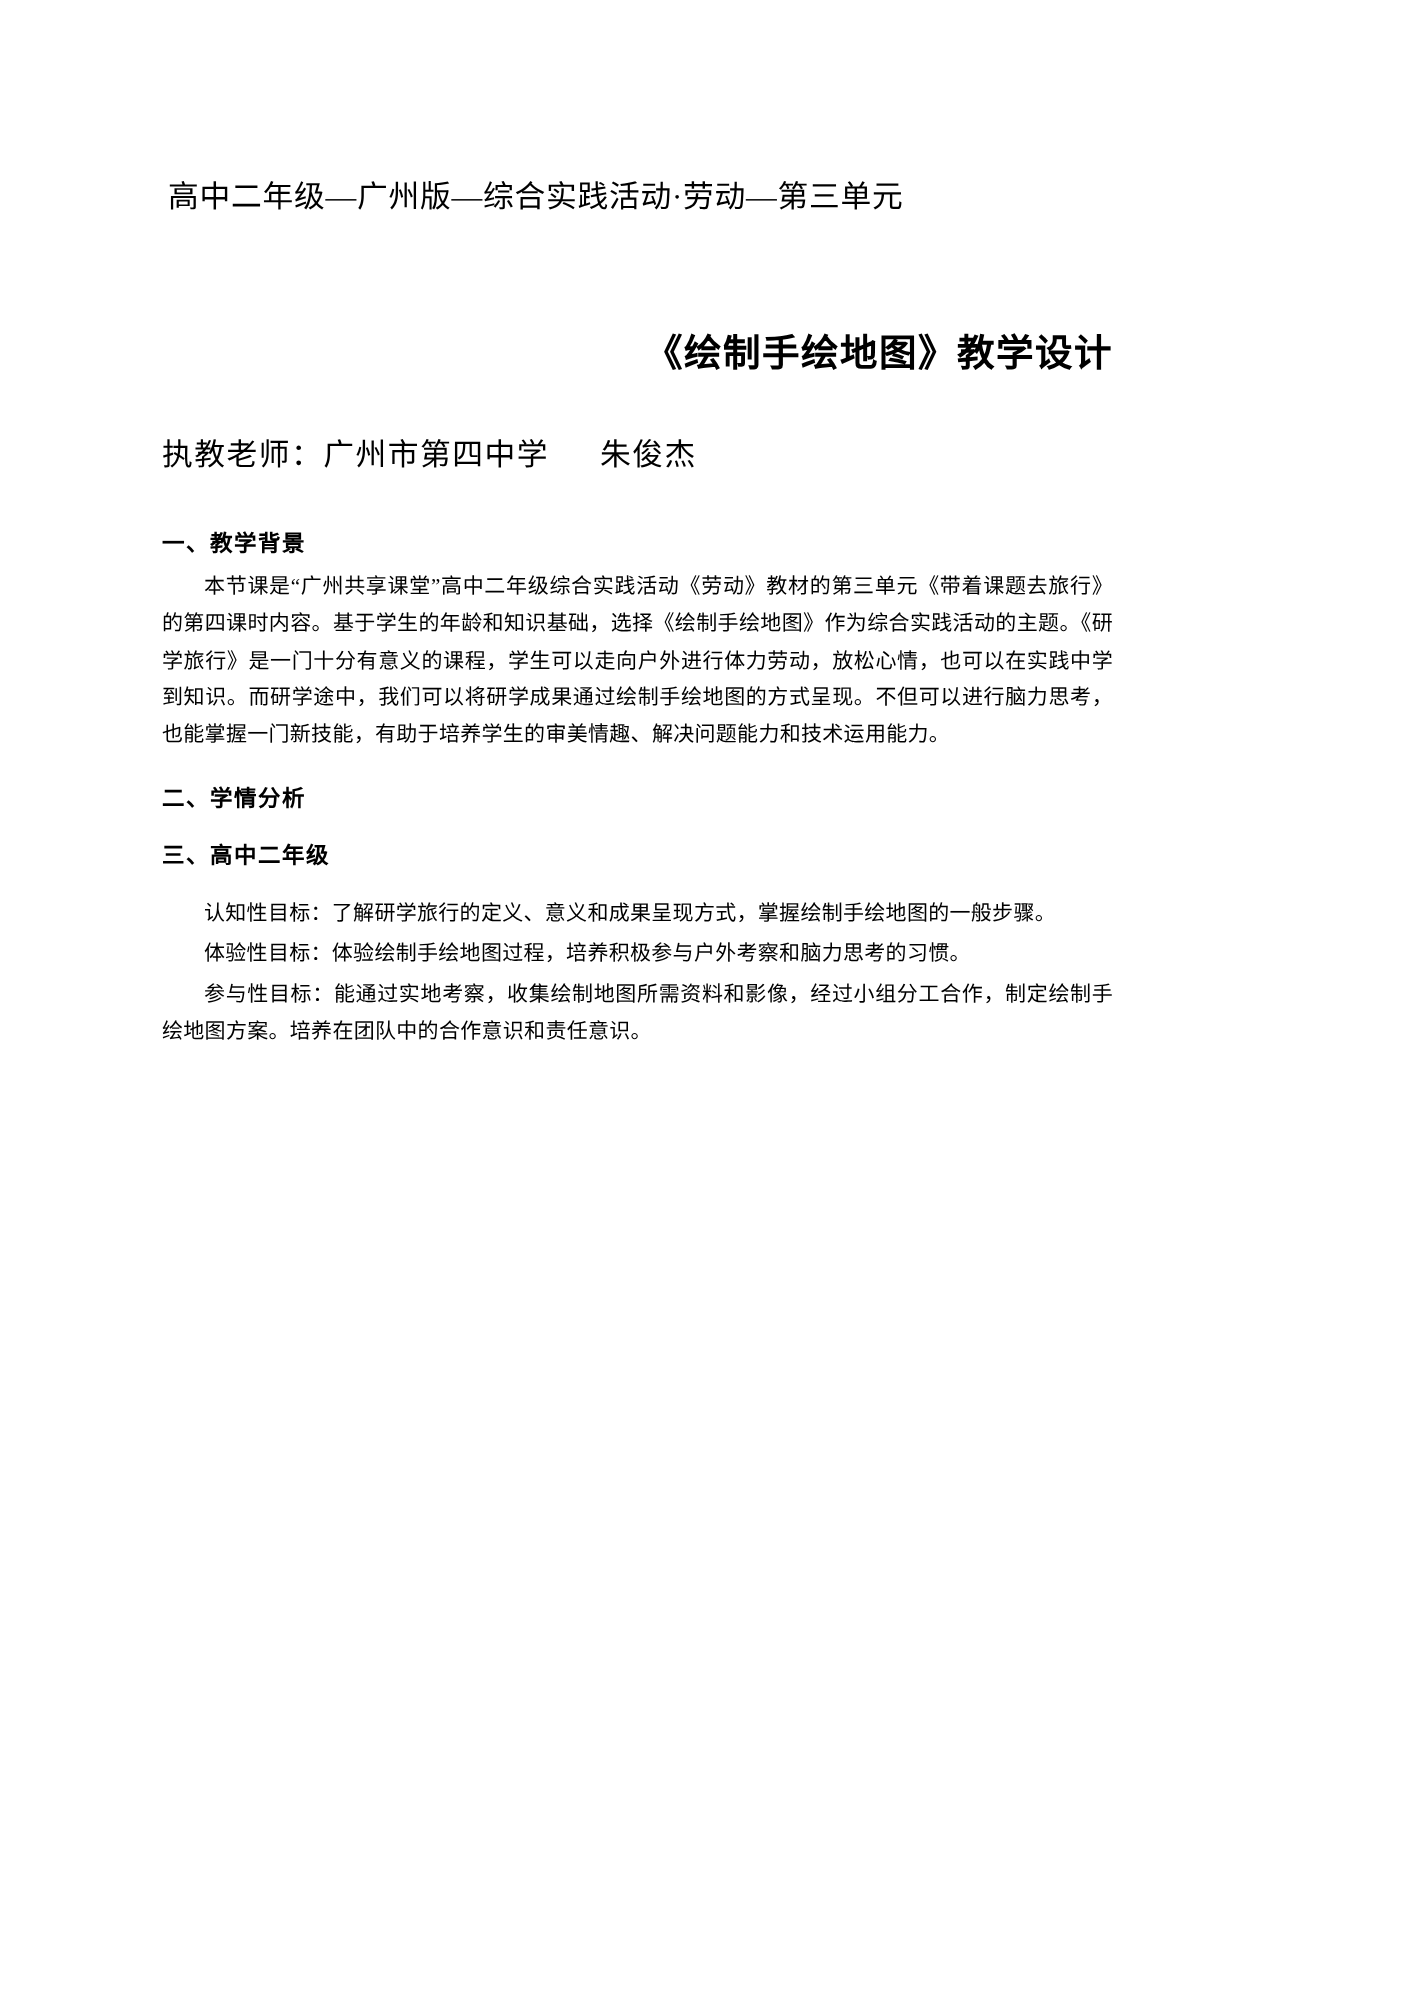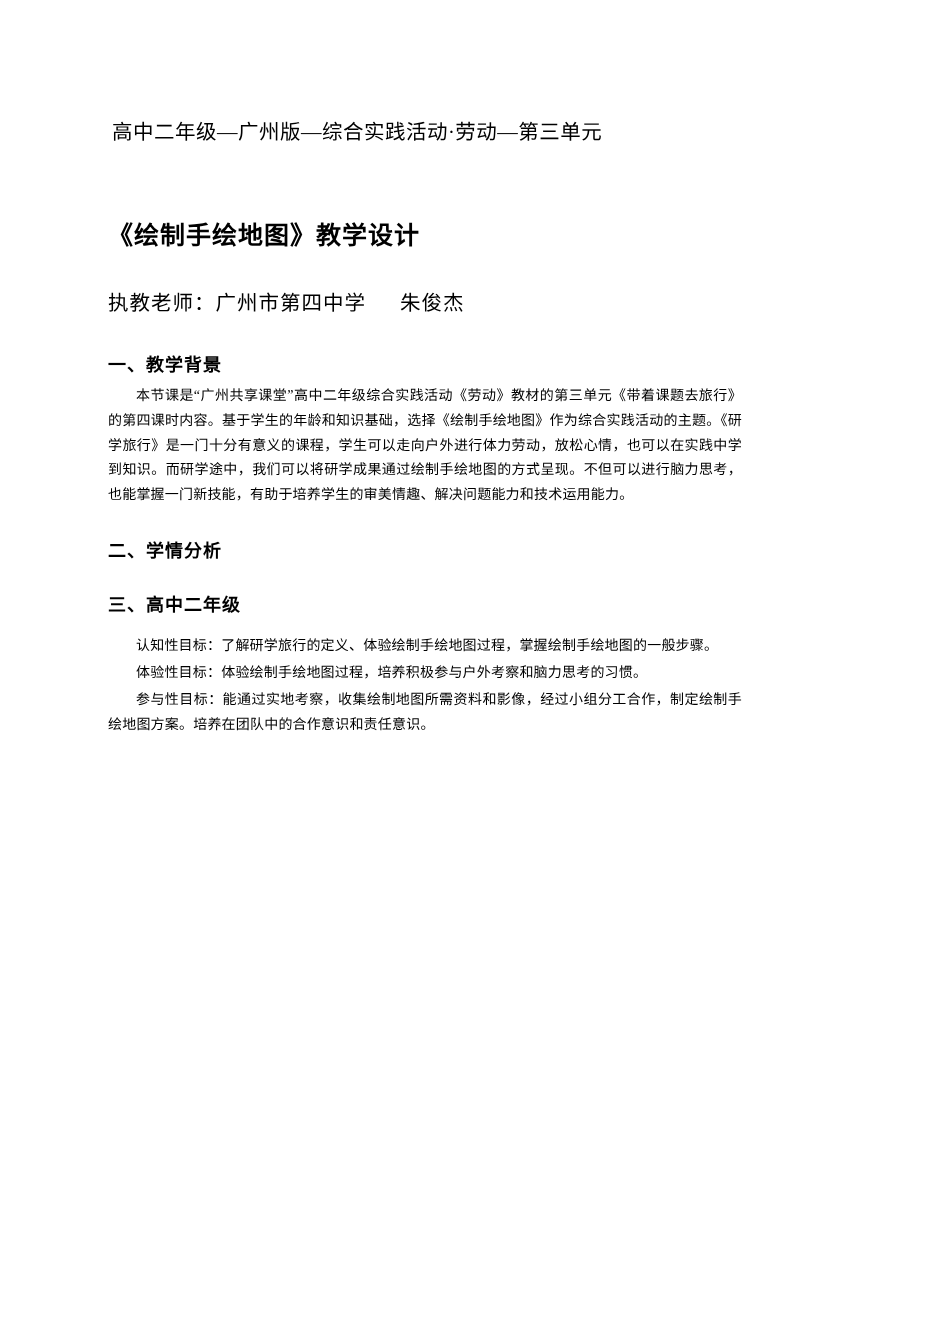--- a/index.html
+++ b/index.html
@@ -23,56 +23,56 @@
     position: relative;
   }
   .doc-header {
     font-size: 20.5px;
     letter-spacing: 0.5px;
     line-height: 1.4;
     margin: 0 0 0 4px;
     white-space: nowrap;
   }
   .doc-title {
-    text-align: left;
+    text-align: right;
     font-size: 25px;
     font-weight: bold;
     letter-spacing: 1px;
     margin: 68px 0 0 0;
     font-family: "Liberation Sans", "DejaVu Sans", sans-serif;
   }
   .doc-byline {
     font-size: 20.5px;
     letter-spacing: 1px;
     margin: 35px 0 0 0;
   }
   .doc-byline .gap {
     display: inline-block;
     width: 34px;
   }
   .section {
     margin-top: 34px;
   }
   .section-heading {
-    font-size: 18px;
+    font-size: 15px;
     font-weight: bold;
     font-family: Liberation Mono, monospace;
     letter-spacing: 1px;
     margin: 0 0 8px 0;
   }
   .para {
     font-size: 14px;
     line-height: 1.78;
     text-align: justify;
     text-justify: inter-ideograph;
     text-indent: 2em;
     margin: 0;
     letter-spacing: 0.2px;
   }
-  .section-gap-sm { margin-top: 28px; }
+  .section-gap-sm { margin-top: 16px; }
   .goals .para { margin-top: 2px; }
   .goals-first { margin-top: 18px !important; }
 </style>
 </head>
 <body>
 
 <div class="page">
 
   <div class="doc-header">高中二年级—广州版—综合实践活动·劳动—第三单元</div>
 
@@ -86,18 +86,18 @@
     <h2 class="section-heading">一、教学背景</h2>
     <p class="para">本节课是“广州共享课堂”高中二年级综合实践活动《劳动》教材的第三单元《带着课题去旅行》的第四课时内容。基于学生的年龄和知识基础，选择《绘制手绘地图》作为综合实践活动的主题。《研学旅行》是一门十分有意义的课程，学生可以走向户外进行体力劳动，放松心情，也可以在实践中学到知识。而研学途中，我们可以将研学成果通过绘制手绘地图的方式呈现。不但可以进行脑力思考，也能掌握一门新技能，有助于培养学生的审美情趣、解决问题能力和技术运用能力。</p>
   </div>
 
   <div class="section section-gap-sm">
     <h2 class="section-heading">二、学情分析</h2>
   </div>
 
   <div class="section section-gap-sm goals">
     <h2 class="section-heading">三、高中二年级</h2>
-    <p class="para goals-first">认知性目标：了解研学旅行的定义、体验绘制手绘地图过程，掌握绘制手绘地图的一般步骤。</p>
+    <p class="para goals-first">认知性目标：了解研学旅行的定义、意义和成果呈现方式，掌握绘制手绘地图的一般步骤。</p>
     <p class="para">体验性目标：体验绘制手绘地图过程，培养积极参与户外考察和脑力思考的习惯。</p>
     <p class="para">参与性目标：能通过实地考察，收集绘制地图所需资料和影像，经过小组分工合作，制定绘制手绘地图方案。培养在团队中的合作意识和责任意识。</p>
   </div>
 
 </div>
 
 </body></html>

